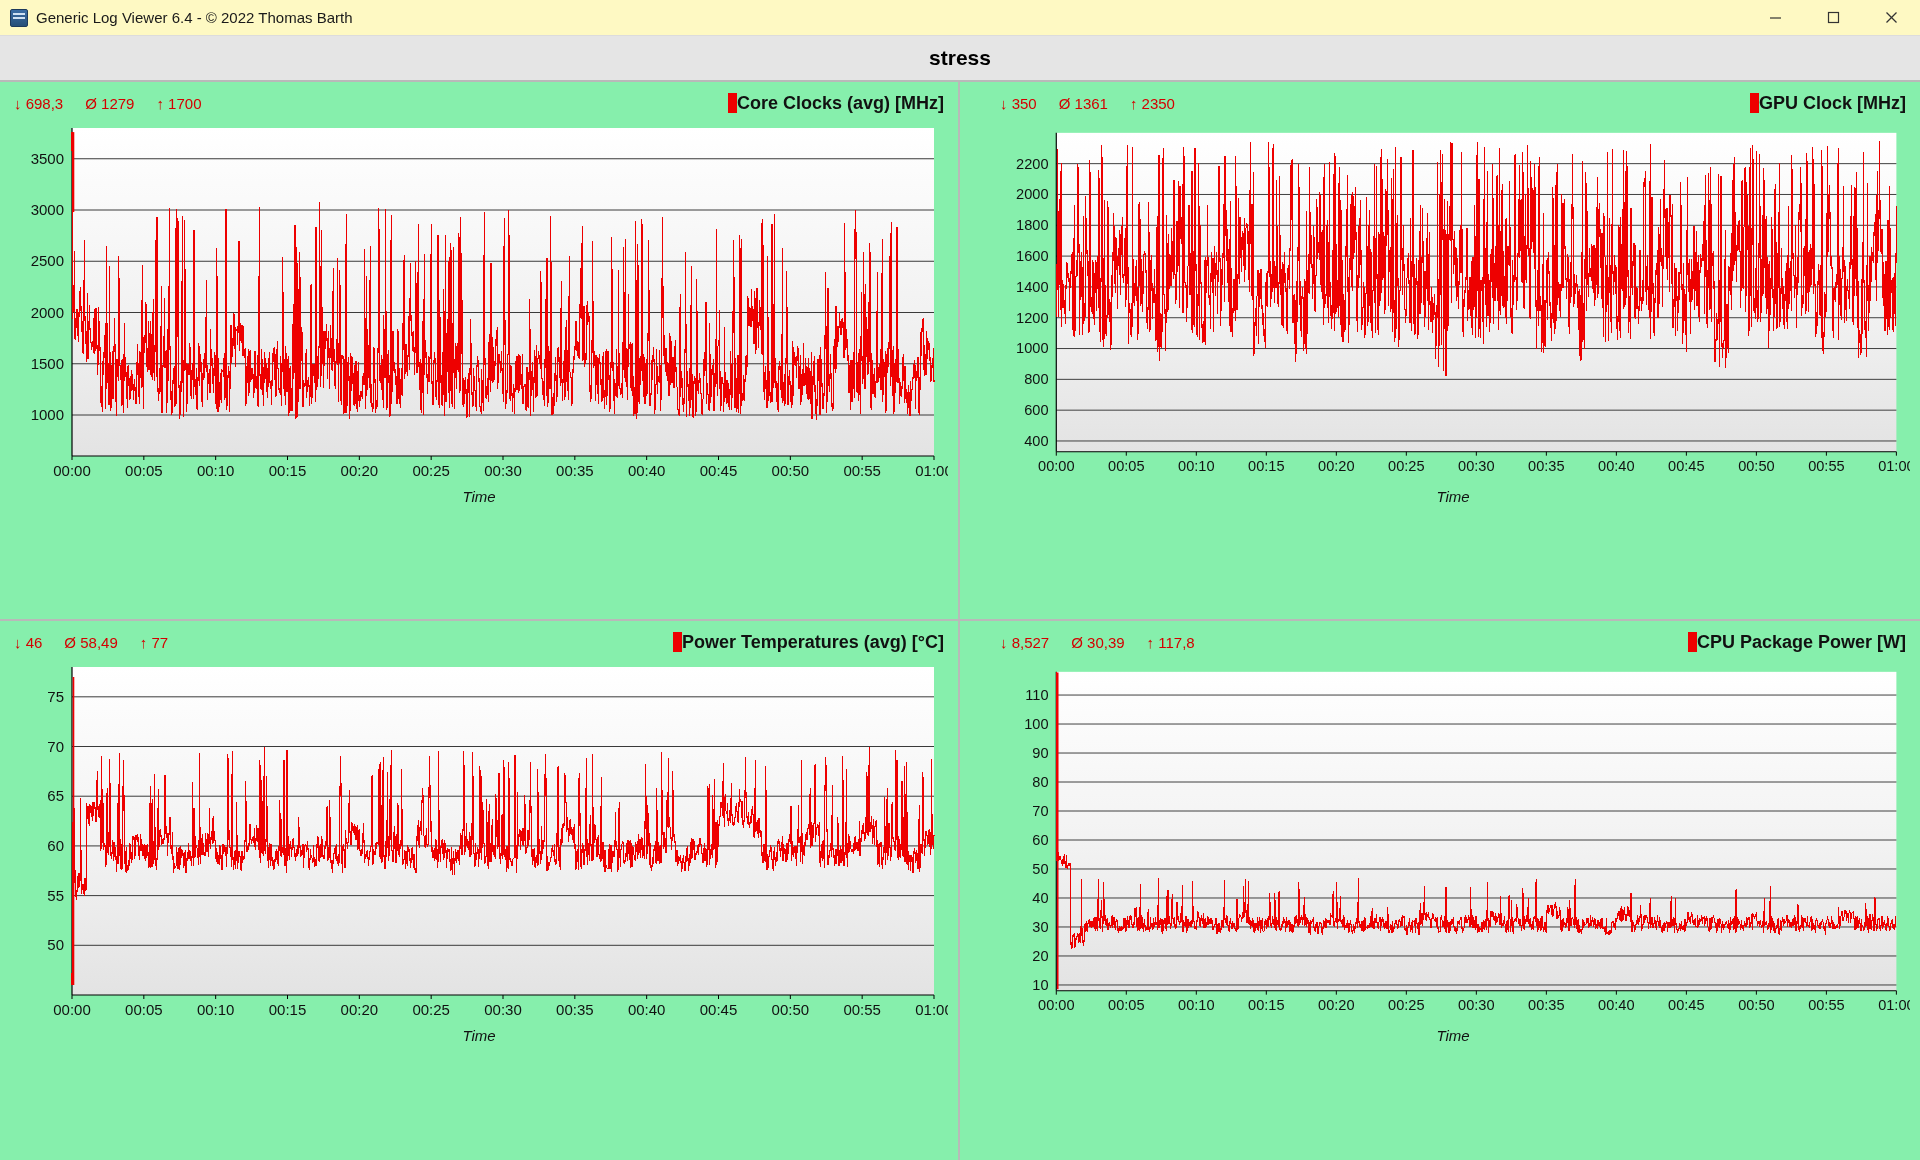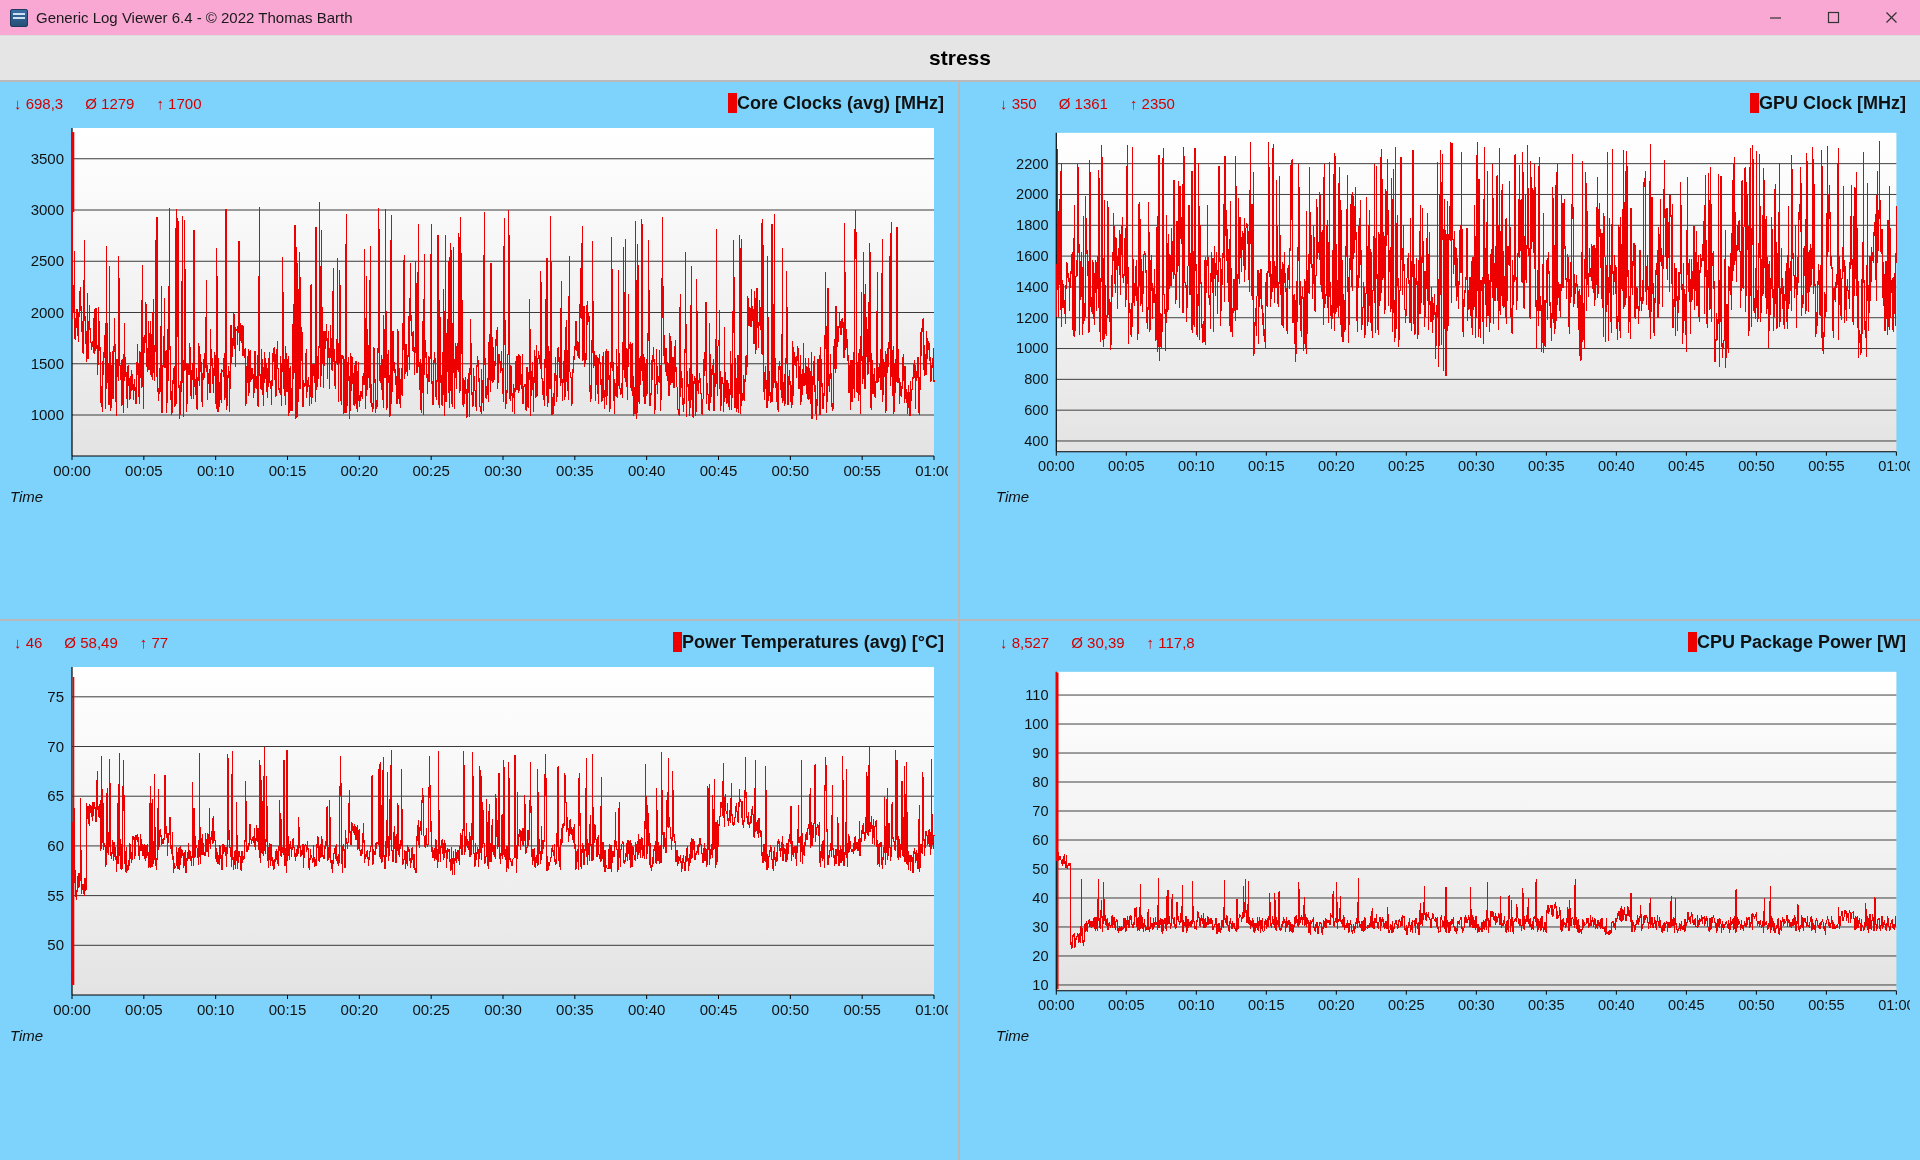--- a/index.html
+++ b/index.html
@@ -8,21 +8,21 @@
     background: #ffffff;
     width: 1920px;
     height: 1160px;
     overflow: hidden;
     font-family: "Liberation Sans", sans-serif;
   }
 
   
   .titlebar {
     height: 36px;
-    background: #f9a8d4;
+    background: #fef9c3;
     border-bottom: 1px solid #dcdcdc;
     display: flex;
     align-items: center;
     padding-left: 10px;
     box-sizing: border-box;
   }
   .title-icon {
     width: 16px; height: 16px;
     margin-right: 8px;
     background: linear-gradient(#3a6ea5, #264f78);
@@ -79,21 +79,21 @@
     height: 1080px;
     box-sizing: border-box;
     border-top: 2px solid #b9b9b9;
   }
   .panel {
     position: relative;
     box-sizing: border-box;
     border-right: 2px solid #b9b9b9;
     border-bottom: 2px solid #b9b9b9;
     padding: 6px 10px 4px 10px;
-    background: #7dd3fc;
+    background: #86efac;
     overflow: hidden;
   }
   .panel:nth-child(2), .panel:nth-child(4) { border-right: none; padding-left: 36px; }
   .panel:nth-child(3), .panel:nth-child(4) { border-bottom: none; }
 
   .panel-header {
     display: flex;
     align-items: center;
     height: 30px;
     padding: 0 4px;
@@ -125,21 +125,21 @@
   }
 
   .plot-area {
     position: relative;
     height: 366px;
     margin-top: 2px;
   }
   .plot-svg { display: block; width: 100%; height: 100%; }
 
   .axis-title {
-    text-align: left;
+    text-align: center;
     font-style: italic;
     font-size: 15px;
     color: #111;
     margin-top: 2px;
   }
 </style>
 </head>
 <body>
 
 <div class="titlebar">

